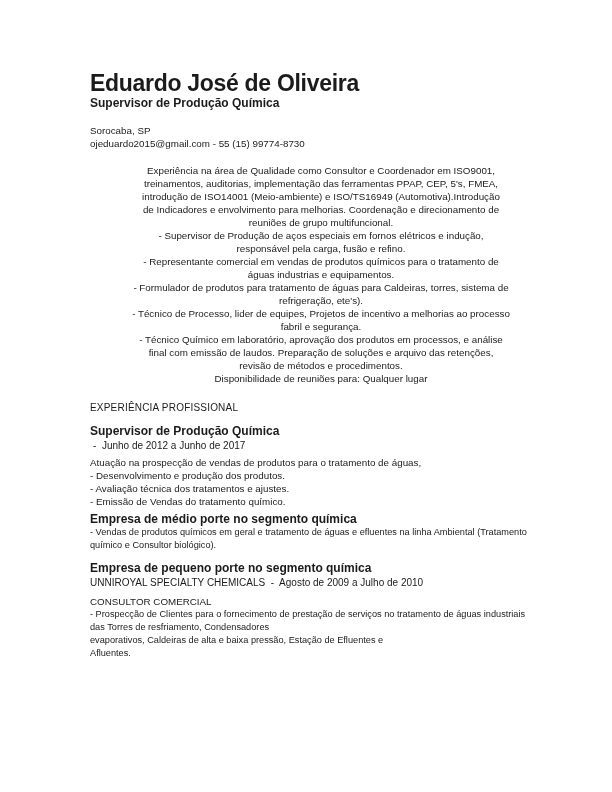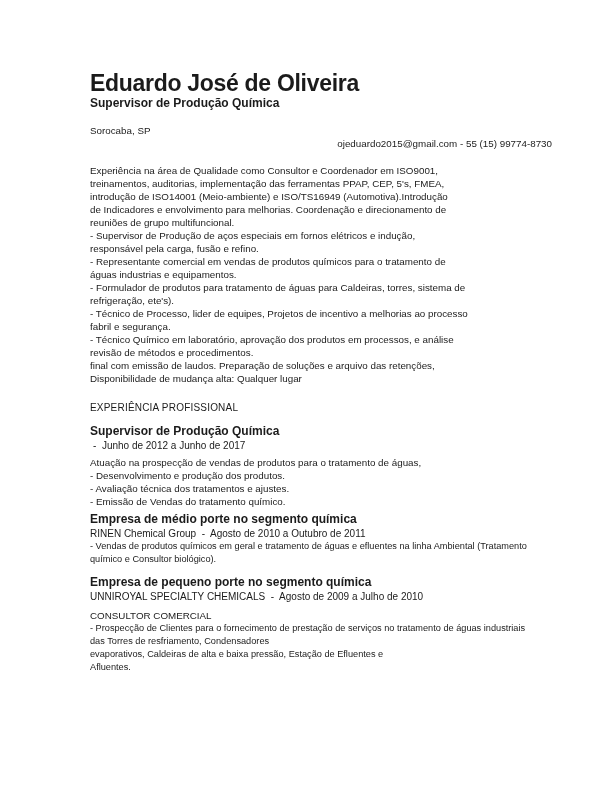--- a/index.html
+++ b/index.html
@@ -39,24 +39,24 @@
   .loc-line {
     font-size: 9.8px;
     line-height: 13px;
     margin-top: 14px;
     white-space: pre;
   }
   .contact-line {
     font-size: 9.8px;
     line-height: 13px;
     white-space: pre;
-    text-align: right;
   }
   .summary {
     margin-top: 14px;
+    text-align: center;
   }
   .line {
     font-size: 9.8px;
     line-height: 13px;
     white-space: pre;
   }
   .line-sm {
     font-size: 9.2px;
     line-height: 13px;
     white-space: pre;
@@ -111,41 +111,40 @@
     <div class="line">reuniões de grupo multifuncional.</div>
     <div class="line">- Supervisor de Produção de aços especiais em fornos elétricos e indução,</div>
     <div class="line">responsável pela carga, fusão e refino.</div>
     <div class="line">- Representante comercial em vendas de produtos químicos para o tratamento de</div>
     <div class="line">águas industrias e equipamentos.</div>
     <div class="line">- Formulador de produtos para tratamento de águas para Caldeiras, torres, sistema de</div>
     <div class="line">refrigeração, ete's).</div>
     <div class="line">- Técnico de Processo, lider de equipes, Projetos de incentivo a melhorias ao processo</div>
     <div class="line">fabril e segurança.</div>
     <div class="line">- Técnico Químico em laboratório, aprovação dos produtos em processos, e análise</div>
+    <div class="line">final com emissão de laudos. Preparação de soluções e arquivo das retenções,</div>
     <div class="line">revisão de métodos e procedimentos.</div>
-    <div class="line">final com emissão de laudos. Preparação de soluções e arquivo das retenções,</div>
-    <div class="line">Disponibilidade de mudança alta: Qualquer lugar</div>
+    <div class="line">Disponibilidade de reuniões para: Qualquer lugar</div>
   </div>
 
   <div class="section-heading">EXPERIÊNCIA PROFISSIONAL</div>
 
   <div>
     <div class="job-title jt-1">Supervisor de Produção Química</div>
     <div class="job-meta indent">-  Junho de 2012 a Junho de 2017</div>
     <div class="job-body">
       <div class="line">Atuação na prospecção de vendas de produtos para o tratamento de águas,</div>
       <div class="line">- Desenvolvimento e produção dos produtos.</div>
       <div class="line">- Avaliação técnica dos tratamentos e ajustes.</div>
       <div class="line">- Emissão de Vendas do tratamento químico.</div>
     </div>
   </div>
 
   <div>
     <div class="job-title jt-2">Empresa de médio porte no segmento química</div>
-    <div class="job-meta">RINEN Chemical Group  -  Agosto de 2010 a Outubro de 2011</div>
     <div>
       <div class="line-sm">- Vendas de produtos químicos em geral e tratamento de águas e efluentes na linha Ambiental (Tratamento</div>
       <div class="line-sm">químico e Consultor biológico).</div>
     </div>
   </div>
 
   <div>
     <div class="job-title jt-3">Empresa de pequeno porte no segmento química</div>
     <div class="job-meta">UNNIROYAL SPECIALTY CHEMICALS  -  Agosto de 2009 a Julho de 2010</div>
     <div class="job-role">CONSULTOR COMERCIAL</div>

